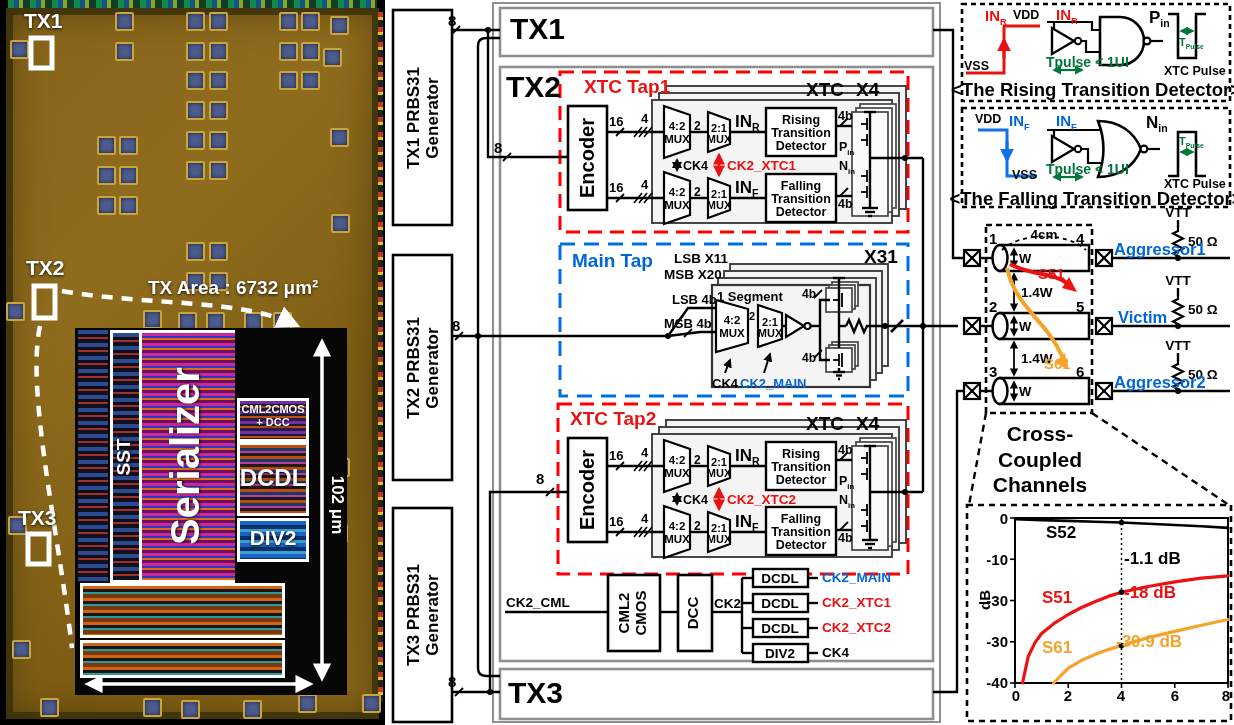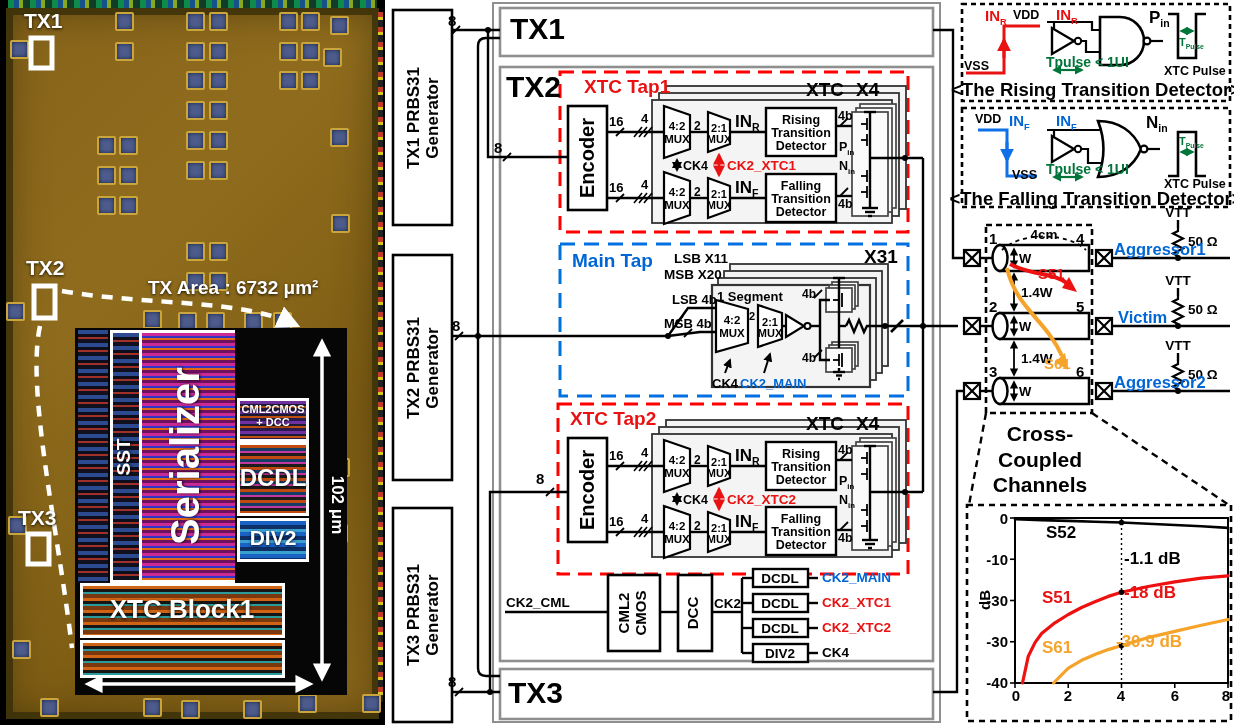--- a/index.html
+++ b/index.html
@@ -477,21 +477,20 @@
   <span class="lb white s21" style="left:24px;top:10px">TX1</span>
   <span class="lb white s21" style="left:26px;top:257px">TX2</span>
   <span class="lb white s21" style="left:18px;top:507px">TX3</span>
   <span class="lb white s19" style="left:148px;top:278px">TX Area : 6732 μm²</span>
   <div class="vlabel white" style="left:73px;top:447px;width:100px;height:20px;font-size:19px">SST</div>
   <div class="vlabel white" style="left:61px;top:433px;width:250px;height:46px;font-size:40px">Serializer</div>
   <span class="lb white s11 c" style="left:273px;top:404px">CML2CMOS</span>
   <span class="lb white s11 c" style="left:273px;top:417px">+ DCC</span>
   <span class="lb white s24 c" style="left:273px;top:466px">DCDL</span>
   <span class="lb white s21 c" style="left:273px;top:527px">DIV2</span>
-  <span class="lb white s26 c" style="left:182px;top:596px">XTC Block1</span>
   <span class="lb white s17 c" style="left:197px;top:724px">66 μm</span>
   <div class="vlabel v90 white" style="left:303px;top:496px;width:70px;height:18px;font-size:17px">102 μm</div>
 
   <div class="vlabel" style="left:328px;top:99px;width:190px;height:38px;font-size:17px"><span>TX1 PRBS31</span><br><span>Generator</span></div>
   <div class="vlabel" style="left:328px;top:349px;width:190px;height:38px;font-size:17px"><span>TX2 PRBS31</span><br><span>Generator</span></div>
   <div class="vlabel" style="left:328px;top:596px;width:190px;height:38px;font-size:17px"><span>TX3 PRBS31</span><br><span>Generator</span></div>
   <span class="lb s15" style="left:448px;top:13px">8</span>
   <span class="lb s15" style="left:452px;top:318px">8</span>
   <span class="lb s15" style="left:448px;top:674px">8</span>
   <span class="lb s15" style="left:494px;top:140px">8</span>

